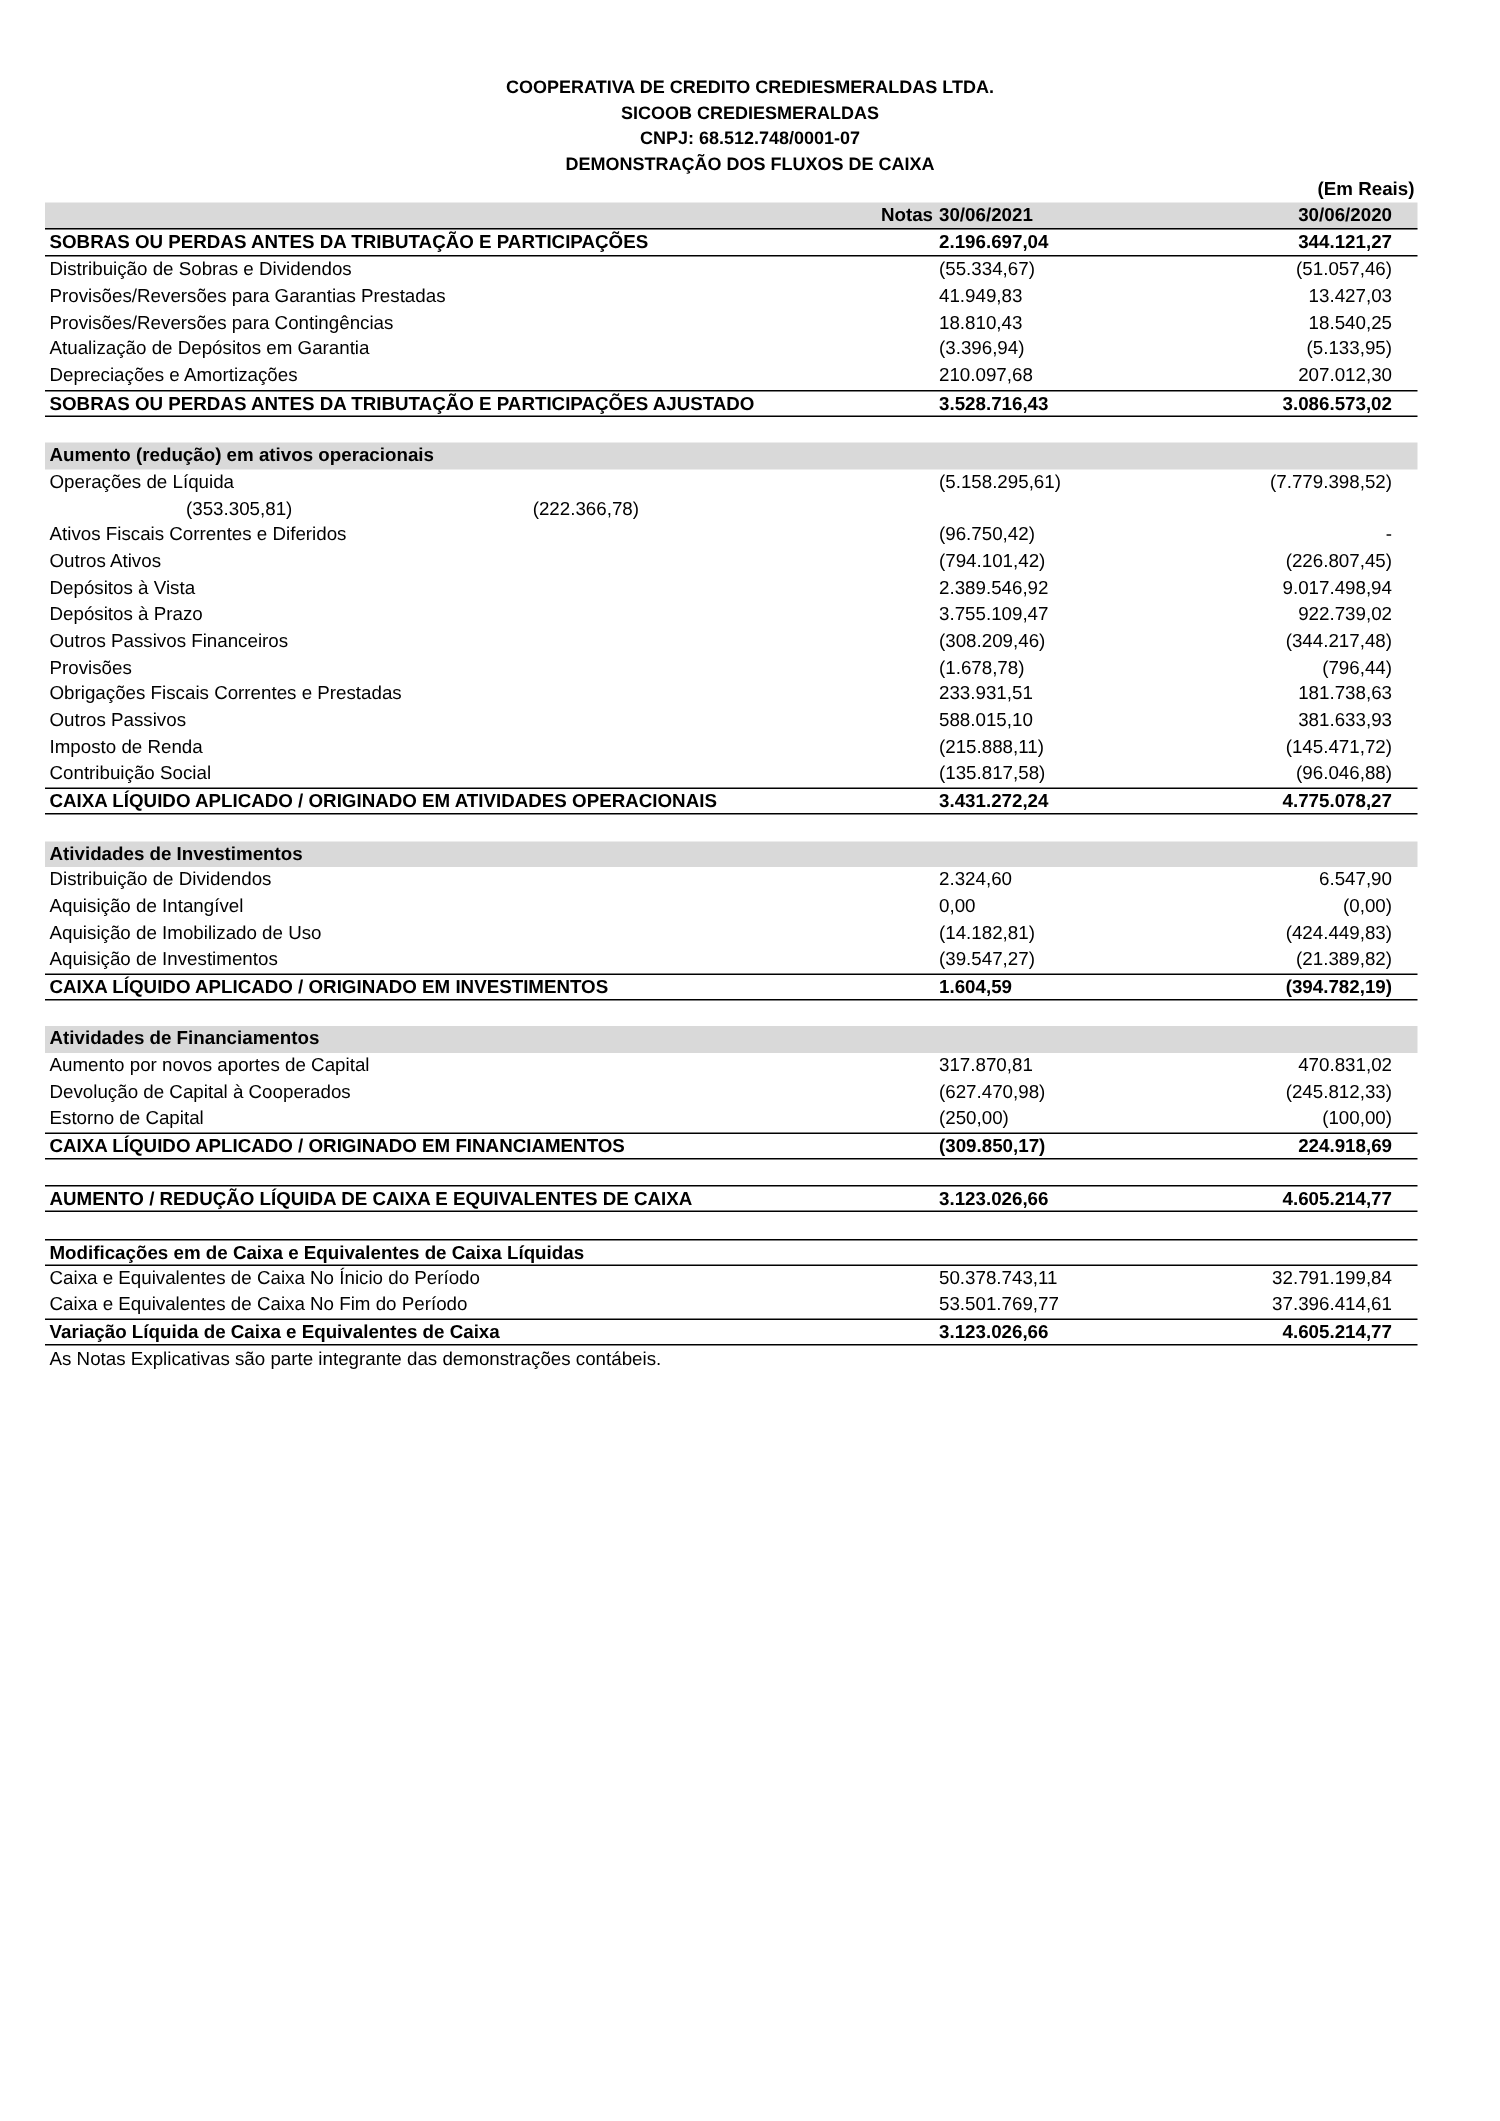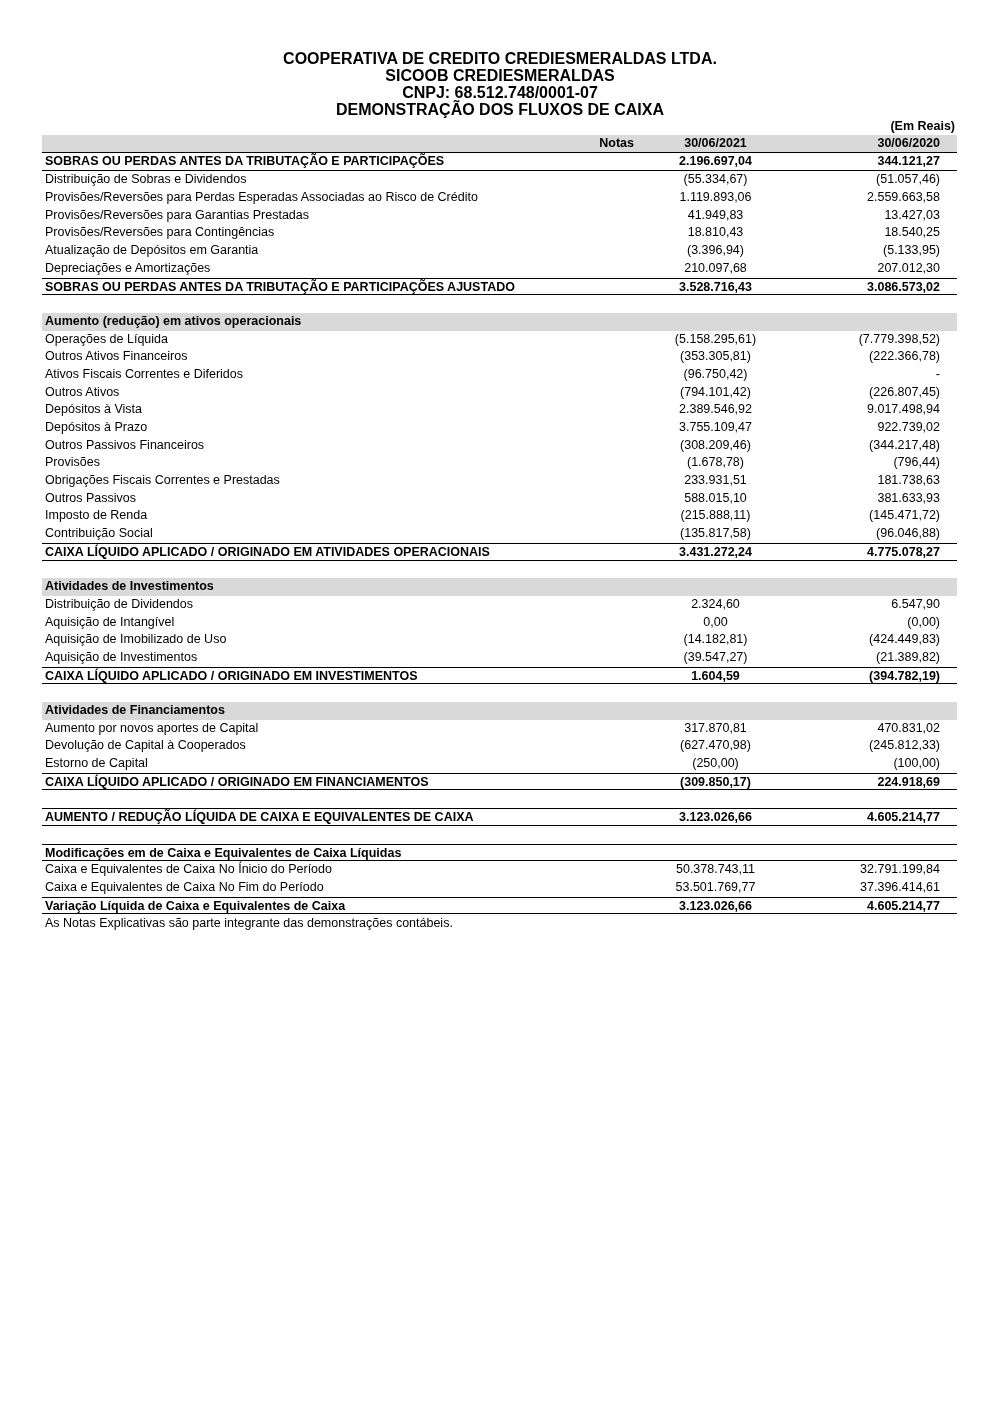--- a/index.html
+++ b/index.html
@@ -3,33 +3,33 @@
 <meta charset="utf-8">
 <style>
   html, body { margin: 0; padding: 0; background: #ffffff; }
   body {
     width: 1000px; height: 1414px; position: relative; overflow: hidden;
     font-family: "Liberation Sans", "DejaVu Sans", sans-serif;
     color: #000;
   }
   .header {
     position: absolute; top: 50px; left: 0; width: 1000px;
-    text-align: center; font-weight: bold; font-size: 16px; line-height: 17px;
+    text-align: center; font-weight: bold; font-size: 12px; line-height: 17px;
   }
   .sheet {
-    position: absolute; top: 118px; left: 42px; width: 915px;
+    position: absolute; top: 118px; left: 30px; width: 915px;
     font-size: 12.5px;
   }
   .row {
     display: flex; height: 17.7px; line-height: 17.7px; box-sizing: border-box;
     white-space: nowrap;
   }
   .row .label { flex: 1 1 auto; padding-left: 3px; overflow: hidden; }
   .row .notas { width: 90px; text-align: right; padding-right: 4px; }
-  .row .v1 { width: 155px; text-align: center; }
+  .row .v1 { width: 155px; text-align: left; }
   .row .v2 { width: 147px; text-align: right; padding-right: 17px; }
   .bold { font-weight: bold; }
   .shade { background: #d9d9d9; }
   .top-line { border-top: 1.5px solid #000; }
   .bottom-line { border-bottom: 1.5px solid #000; }
   .spacer { height: 17.7px; }
   .em-reais { font-weight: bold; text-align: right; padding-right: 2px; height: 17px; line-height: 17px; }
   .footnote { padding-left: 3px; height: 18px; line-height: 18px; }
 </style>
 </head>
@@ -60,26 +60,20 @@
   </div>
   <div class="top-line"></div>
   <div id="op-pre-items">
       <div class="row">
         <span class="label">Distribuição de Sobras e Dividendos</span>
         <span class="notas"></span>
         <span class="v1">(55.334,67)</span>
         <span class="v2">(51.057,46)</span>
       </div>
       <div class="row">
-        <span class="label">Provisões/Reversões para Perdas Esperadas Associadas ao Risco de Crédito</span>
-        <span class="notas"></span>
-        <span class="v1">1.119.893,06</span>
-        <span class="v2">2.559.663,58</span>
-      </div>
-      <div class="row">
         <span class="label">Provisões/Reversões para Garantias Prestadas</span>
         <span class="notas"></span>
         <span class="v1">41.949,83</span>
         <span class="v2">13.427,03</span>
       </div>
       <div class="row">
         <span class="label">Provisões/Reversões para Contingências</span>
         <span class="notas"></span>
         <span class="v1">18.810,43</span>
         <span class="v2">18.540,25</span>
@@ -110,21 +104,20 @@
     <span class="label">Aumento (redução) em ativos operacionais</span>
   </div>
   <div id="op-assets-items">
       <div class="row">
         <span class="label">Operações de Líquida</span>
         <span class="notas"></span>
         <span class="v1">(5.158.295,61)</span>
         <span class="v2">(7.779.398,52)</span>
       </div>
       <div class="row">
-        <span class="label">Outros Ativos Financeiros</span>
         <span class="notas"></span>
         <span class="v1">(353.305,81)</span>
         <span class="v2">(222.366,78)</span>
       </div>
       <div class="row">
         <span class="label">Ativos Fiscais Correntes e Diferidos</span>
         <span class="notas"></span>
         <span class="v1">(96.750,42)</span>
         <span class="v2">-</span>
       </div>

